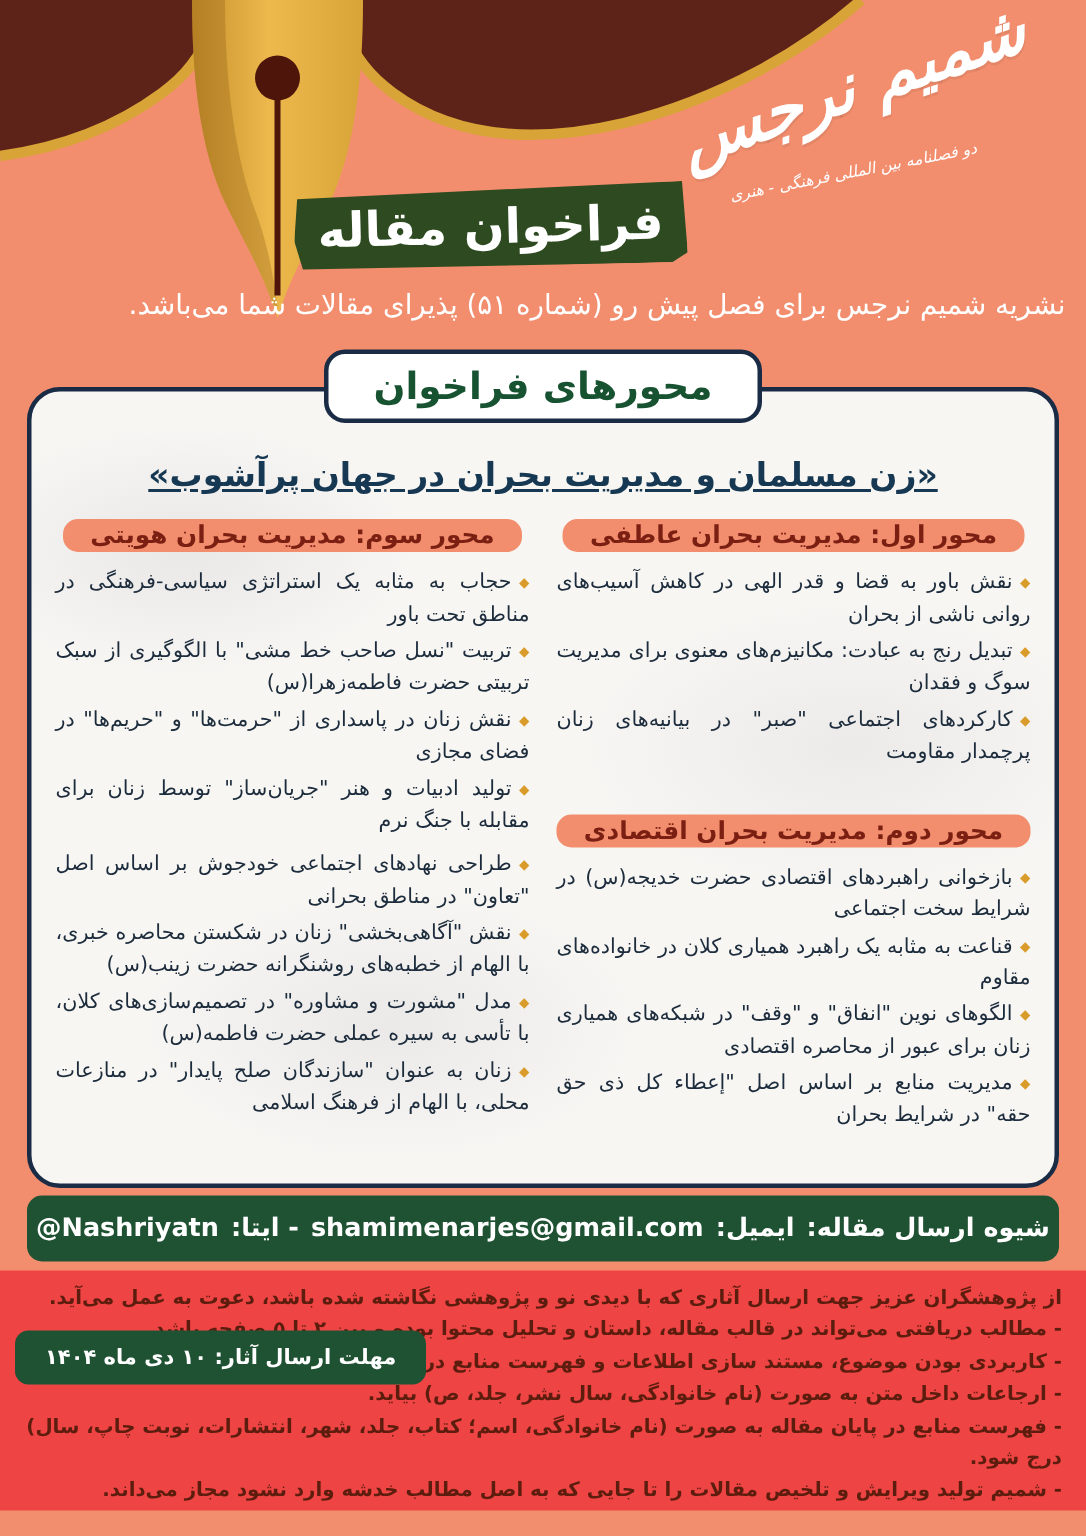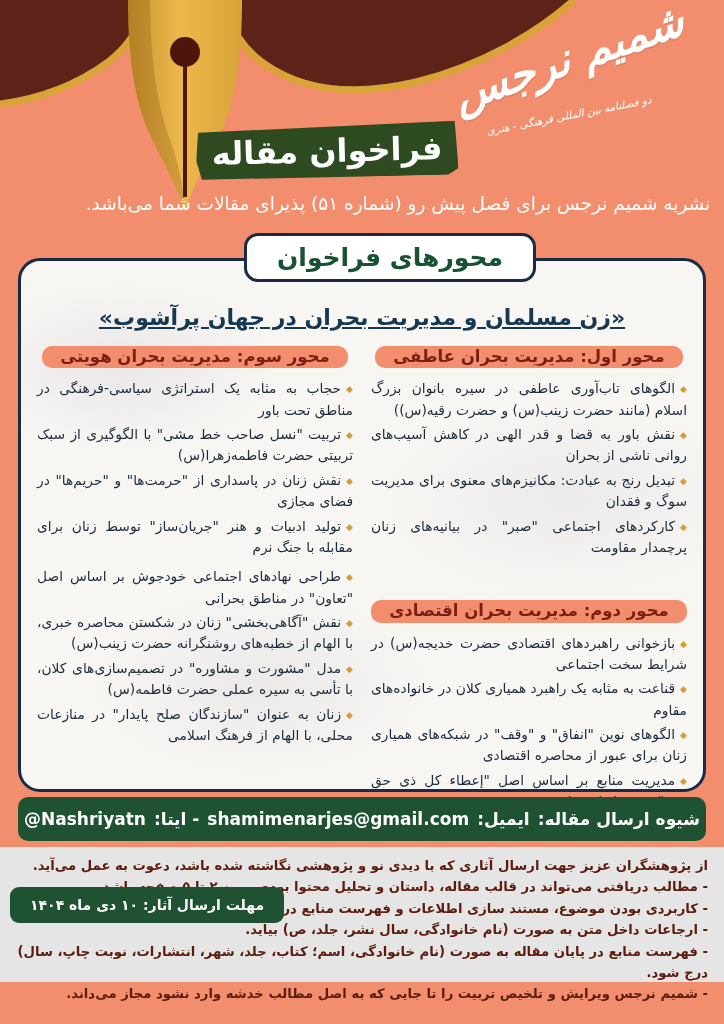--- a/index.html
+++ b/index.html
@@ -25,42 +25,42 @@
 
   
   .panel{position:absolute;top:258px;left:18px;width:682px;height:528px;background:#f8f6f3;
     background-image:
       radial-gradient(ellipse 220px 120px at 15% 20%,rgba(175,175,185,0.20),transparent 70%),
       radial-gradient(ellipse 260px 140px at 80% 45%,rgba(175,175,185,0.16),transparent 70%),
       radial-gradient(ellipse 240px 130px at 35% 80%,rgba(175,175,185,0.18),transparent 70%);
     border:3px solid #1A2B45;border-radius:22px;direction:rtl;}
   .badge{position:absolute;top:-28px;left:50%;transform:translateX(-50%);background:#ffffff;
     border:3px solid #1A2B45;border-radius:14px;padding:7px 30px;color:#175231;
-    font-size:25px;font-weight:bold;white-space:nowrap;margin-left:28px;}
+    font-size:25px;font-weight:bold;white-space:nowrap;}
   .panel-title{margin-top:44px;text-align:center;color:#163852;font-size:22px;font-weight:bold;text-decoration:underline;}
 
   .columns{display:flex;gap:14px;padding:0 14px;margin-top:16px;}
   .col{flex:1;min-width:0;}
   .section-pill{width:fit-content;max-width:92%;margin:0 auto 10px;background:#F28E6E;
     border-radius:10px;padding:0 18px;color:#7A1F12;font-size:16.5px;font-weight:bold;
     text-align:center;line-height:1.35;}
   .bullets{list-style:none;margin:0;padding:0 2px;}
   .bullets li{font-size:13.8px;color:#1C2C3C;line-height:1.55;text-align:justify;margin-bottom:3px;}
   .diamond{color:#D99C2B;font-size:9px;display:inline-block;margin-left:5px;vertical-align:1px;}
-  .col-right .section + .section{margin-top:42px;}
+  .col-right .section + .section{margin-top:30px;}
   .col-left  .section + .section{margin-top:8px;}
 
   
   .contact{position:absolute;top:797px;left:18px;width:688px;height:44px;background:#1E5233;
     border-radius:10px;display:flex;align-items:center;justify-content:center;gap:8px;
     direction:rtl;color:#ffffff;font-size:17px;font-weight:bold;}
   .contact .ltr{direction:ltr;unicode-bidi:embed;}
 
   
-  .guidelines{position:absolute;top:847px;left:0;width:724px;height:135px;background:#e5e5e5;
+  .guidelines{position:absolute;top:847px;left:0;width:724px;height:160px;background:#ef4444;
     direction:rtl;box-sizing:border-box;padding:8px 16px 0 10px;}
   .guidelines .line{color:#5C1D0E;font-size:13.2px;font-weight:bold;line-height:1.62;text-align:right;}
   .deadline{position:absolute;left:10px;top:40px;background:#1E5233;border-radius:9px;
     padding:10px 20px;color:#ffffff;font-size:14px;font-weight:bold;white-space:nowrap;direction:rtl;}
 
   
   .footer{position:absolute;top:987px;left:0;width:724px;height:37px;display:flex;
     align-items:center;justify-content:center;}
   .footer .rule{height:3px;background:#5D1F12;flex:1;max-width:225px;margin:0 12px;}
   .footer .rule.short{max-width:75px;}
@@ -105,21 +105,20 @@
   <div class="panel">
     <div class="badge">محورهای فراخوان</div>
     <div class="panel-title">«زن مسلمان و مدیریت بحران در جهان پرآشوب»</div>
 
     <div class="columns">
 
       <div class="col col-right">
         <div class="section">
           <div class="section-pill">محور اول: مدیریت بحران عاطفی</div>
           <ul class="bullets">
-            <li><span class="diamond">◆</span><span>الگوهای تاب‌آوری عاطفی در سیره بانوان بزرگ اسلام (مانند حضرت زینب(س) و حضرت رقیه(س))</span></li>
             <li><span class="diamond">◆</span><span>نقش باور به قضا و قدر الهی در کاهش آسیب‌های روانی ناشی از بحران</span></li>
             <li><span class="diamond">◆</span><span>تبدیل رنج به عبادت: مکانیزم‌های معنوی برای مدیریت سوگ و فقدان</span></li>
             <li><span class="diamond">◆</span><span>کارکردهای اجتماعی "صبر" در بیانیه‌های زنان پرچمدار مقاومت</span></li>
           </ul>
         </div>
         <div class="section">
           <div class="section-pill">محور دوم: مدیریت بحران اقتصادی</div>
           <ul class="bullets">
             <li><span class="diamond">◆</span><span>بازخوانی راهبردهای اقتصادی حضرت خدیجه(س) در شرایط سخت اجتماعی</span></li>
             <li><span class="diamond">◆</span><span>قناعت به مثابه یک راهبرد همیاری کلان در خانواده‌های مقاوم</span></li>
@@ -159,18 +158,18 @@
     <span>- ایتا:</span>
     <span class="ltr">@Nashriyatn</span>
   </div>
 
   <div class="guidelines">
     <div class="line">از پژوهشگران عزیز جهت ارسال آثاری که با دیدی نو و پژوهشی نگاشته شده باشد، دعوت به عمل می‌آید.</div>
     <div class="line">- مطالب دریافتی می‌تواند در قالب مقاله، داستان و تحلیل محتوا بوده و بین ۲ تا ۵ صفحه باشد.</div>
     <div class="line">- کاربردی بودن موضوع، مستند سازی اطلاعات و فهرست منابع در آثار حتما رعایت شود.</div>
     <div class="line">- ارجاعات داخل متن به صورت (نام خانوادگی، سال نشر، جلد، ص) بیاید.</div>
     <div class="line">- فهرست منابع در پایان مقاله به صورت (نام خانوادگی، اسم؛ کتاب، جلد، شهر، انتشارات، نوبت چاپ، سال) درج شود.</div>
-    <div class="line">- شمیم نرجس ویرایش و تلخیص تربیت را تا جایی که به اصل مطالب خدشه وارد نشود مجاز می‌داند.</div>
+    <div class="line">- شمیم تولید ویرایش و تلخیص مقالات را تا جایی که به اصل مطالب خدشه وارد نشود مجاز می‌داند.</div>
     <div class="deadline">مهلت ارسال آثار: ۱۰ دی ماه ۱۴۰۴</div>
   </div>
 
 
 </div>
 
 </body></html>

